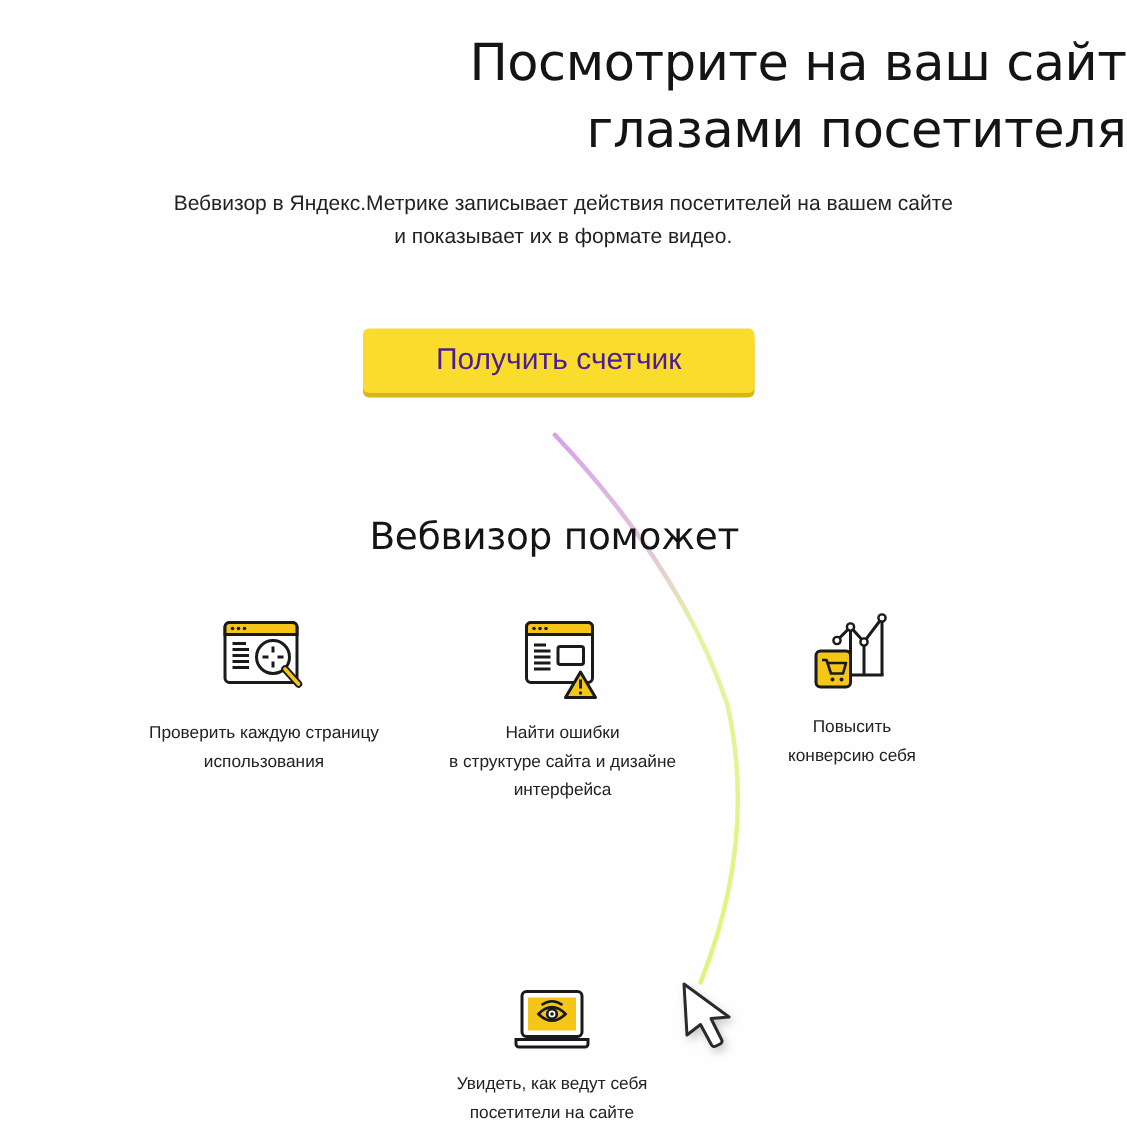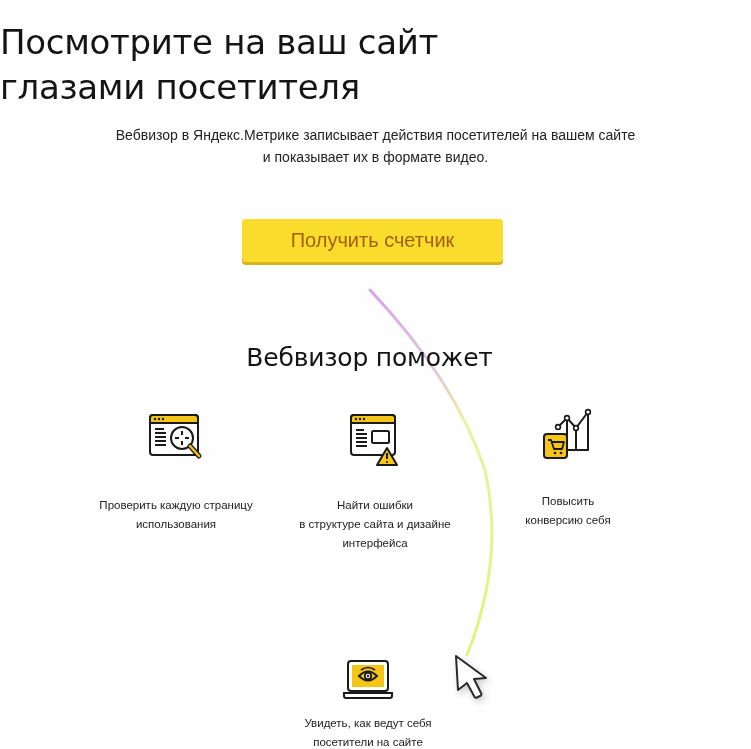--- a/index.html
+++ b/index.html
@@ -4,45 +4,45 @@
 <style>
   html, body { margin:0; padding:0; }
   body {
     width:751px; height:749px; overflow:hidden; position:relative;
     background:#fefefe;
     font-family:"Liberation Sans", "DejaVu Sans", sans-serif;
     color:#1a1a1a;
   }
   .abs { position:absolute; }
   .hero-title {
-    left:0; width:751px; top:20px; text-align:left;
+    left:0; width:751px; top:20px; text-align:right;
     font-family:"DejaVu Sans", sans-serif;
     font-size:34px; line-height:45px; font-weight:400; color:#141414;
     letter-spacing:-0.3px;
   }
   .hero-sub {
     left:0; width:751px; top:124px; text-align:center;
     font-size:14px; line-height:22px; color:#222;
   }
   .cta {
     left:242px; top:219px; width:261px; height:43px;
     background:#fadc2d; border-radius:4px;
     box-shadow:0 3px 0 #d9b51a;
     border:none; cursor:pointer;
     font-family:"Liberation Sans", sans-serif;
-    font-size:20px; color:#a16207;
+    font-size:20px; color:#4c1d95;
     display:flex; align-items:center; justify-content:center;
   }
   .section-title {
     left:0; width:739px; top:343px; text-align:center;
     font-family:"DejaVu Sans", sans-serif;
     font-size:25px; color:#141414; letter-spacing:-0.2px;
   }
   .feature { text-align:center; width:200px; }
-  .feature .cap { font-size:11.5px; line-height:19px; color:#222; margin-top:26px; }
+  .feature .cap { font-size:11.5px; line-height:19px; color:#222; margin-top:10px; }
   .icon-wrap { display:flex; justify-content:center; }
   svg { display:block; }
   .arc { left:0; top:0; pointer-events:none; }
 </style>
 </head>
 <body>
 
 <svg class="abs arc" width="751" height="749" viewBox="0 0 751 749">
   <defs>
     <linearGradient id="arcg" x1="0" y1="290" x2="0" y2="660" gradientUnits="userSpaceOnUse">

